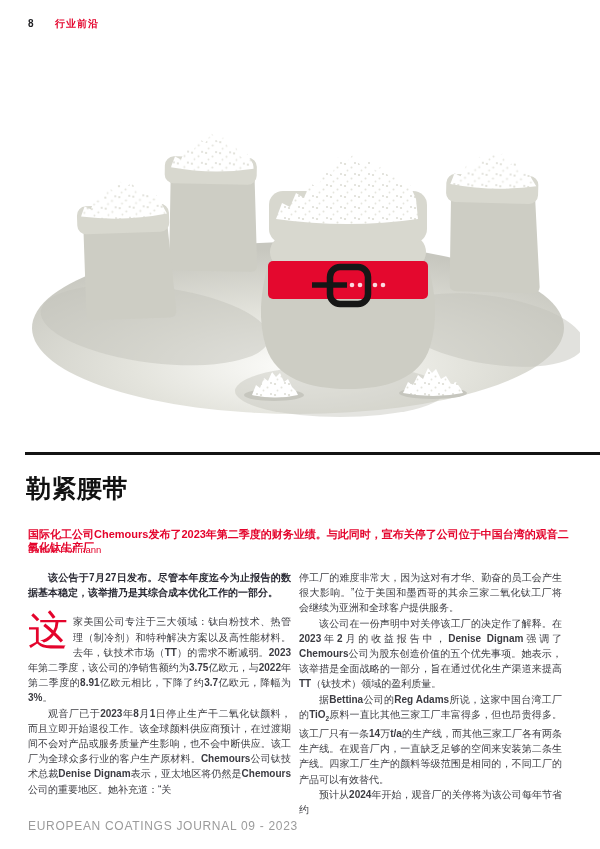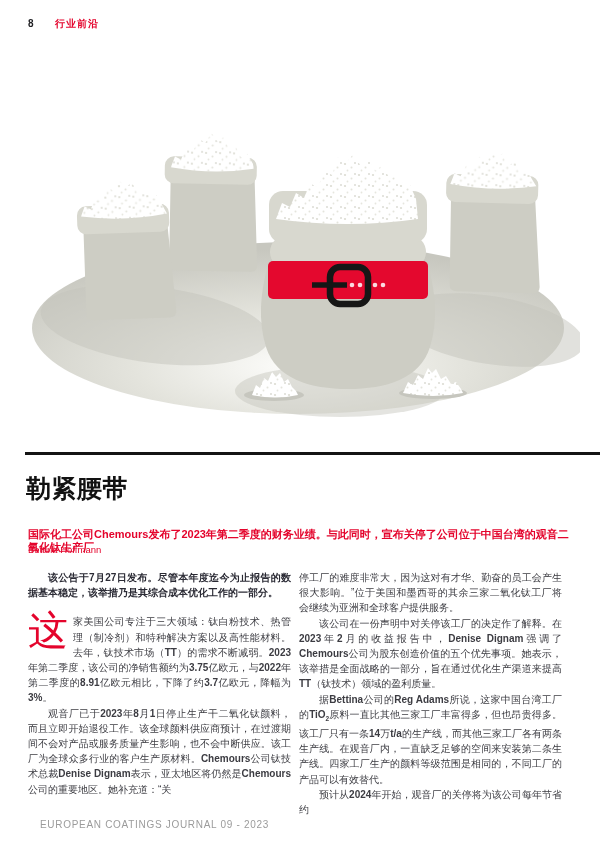--- a/index.html
+++ b/index.html
@@ -20,21 +20,21 @@
   .col{width:263px;font-size:10px;line-height:15.2px;text-align:justify;color:#3c3c42;}
   .col p{margin:0;}
   p.intro{font-weight:bold;color:#2a2a34;text-indent:2em;margin-bottom:14px;}
   p.indent{text-indent:2em;}
   p.plain{text-indent:0;}
   .col b{font-weight:bold;}
   .col sub{font-size:.65em;}
   .dropcap{float:left;font-family:"DejaVu Serif",serif;font-size:40px;line-height:31px;
            color:#e4042c;padding:1px 5px 0 0;font-weight:400;}
   
-  .footer{position:absolute;left:40px;top:819px;font-size:10px;color:#9b9b9b;letter-spacing:.7px;}
+  .footer{position:absolute;left:28px;top:819px;font-size:12px;color:#9b9b9b;letter-spacing:.7px;}
 </style>
 </head>
 <body>
 
 <div class="page">
 
   <div class="hdr-num">8</div>
   <div class="hdr-sec">行业前沿</div>
 
   <svg class="illus" viewBox="0 0 560 350">

